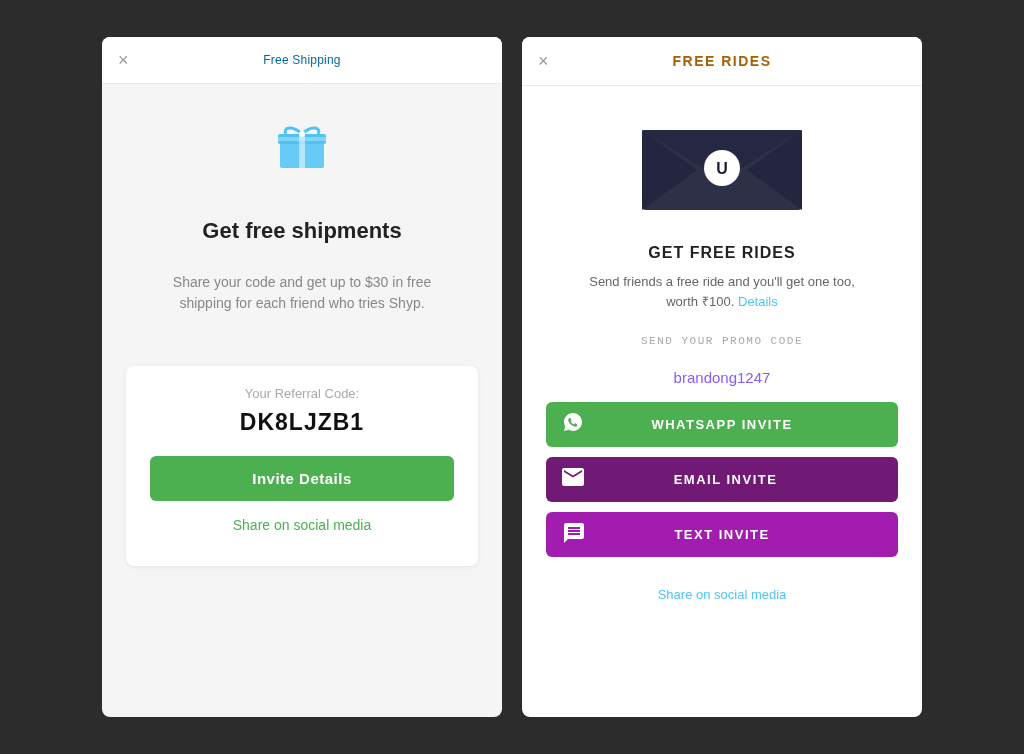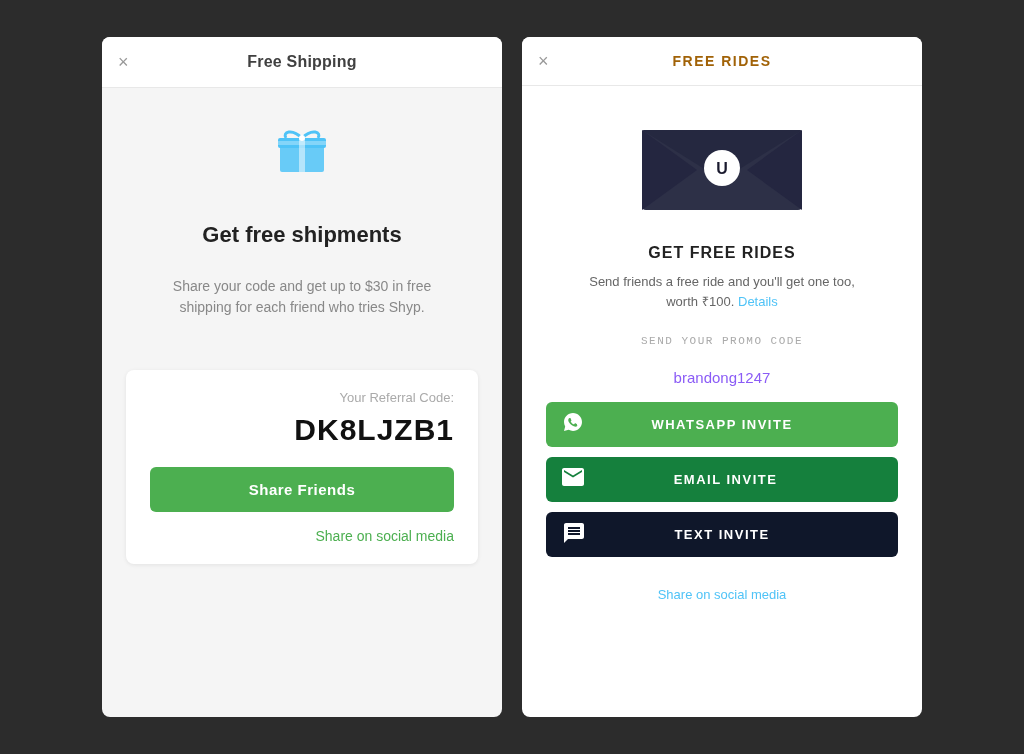--- a/index.html
+++ b/index.html
@@ -31,23 +31,23 @@
       background: #fff;
       display: flex;
       align-items: center;
       justify-content: center;
       padding: 16px;
       position: relative;
       border-bottom: 1px solid #e8e8e8;
     }
 
     .modal-header-title {
-      font-size: 16px;
-      color: #404040;
-      font-weight: 700;
+      font-size: 12px;
+      color: #0369a1;
+      font-weight: 400;
       letter-spacing: 0.2px;
     }
 
     .close-btn {
       position: absolute;
       left: 16px;
       top: 50%;
       transform: translateY(-50%);
       color: #999;
       font-size: 18px;
@@ -83,35 +83,35 @@
       text-align: center;
       line-height: 1.5;
       margin-bottom: 36px;
       max-width: 300px;
     }
 
     .referral-card {
       background: #fff;
       border-radius: 8px;
       width: 100%;
-      padding: 20px 24px 20px;
+      padding: 20px 24px 33px;
       display: flex;
       flex-direction: column;
-      align-items: flex-end;
+      align-items: center;
       box-shadow: 0 1px 4px rgba(0,0,0,0.08);
     }
 
     .referral-label {
       font-size: 13px;
       color: #aaa;
       margin-bottom: 8px;
     }
 
     .referral-code {
-      font-size: 30px;
+      font-size: 23px;
       font-weight: 800;
       color: #111;
       letter-spacing: 1px;
       margin-bottom: 20px;
     }
 
     .invite-btn {
       background: #4caf50;
       color: #fff;
       border: none;
@@ -239,26 +239,26 @@
       position: relative;
       margin-bottom: 10px;
       color: #fff;
     }
 
     .btn-whatsapp {
       background: #4caf50;
     }
 
     .btn-email {
-      background: #15803d;
+      background: #701a75;
       padding-left: 19px;
     }
 
     .btn-text {
-      background: #0f172a;
+      background: #a21caf;
       text-align: right;
     }
 
     .btn-icon {
       position: absolute;
       left: 16px;
       font-size: 18px;
     }
 
     .bottom-share {
@@ -290,21 +290,21 @@
 
         <path d="M30 20 C40 10 50 14 46 20" stroke="#4fc3f7" stroke-width="3" fill="none"></path>
         <circle cx="30" cy="20" r="3" fill="#fff"></circle>
       </svg>
     </div>
     <div class="main-title">Get free shipments</div>
     <div class="sub-text">Share your code and get up to $30 in free shipping for each friend who tries Shyp.</div>
     <div class="referral-card">
       <div class="referral-label">Your Referral Code:</div>
       <div class="referral-code">DK8LJZB1</div>
-      <button class="invite-btn">Share Friends</button>
+      <button class="invite-btn">Invite Details</button>
       <a class="share-link">Share on social media</a>
     </div>
   </div>
 </div>
 
 <div class="modal modal-right">
   <div class="modal-header-right">
     <span class="close-btn">×</span>
     <span class="right-title">FREE RIDES</span>
   </div>

